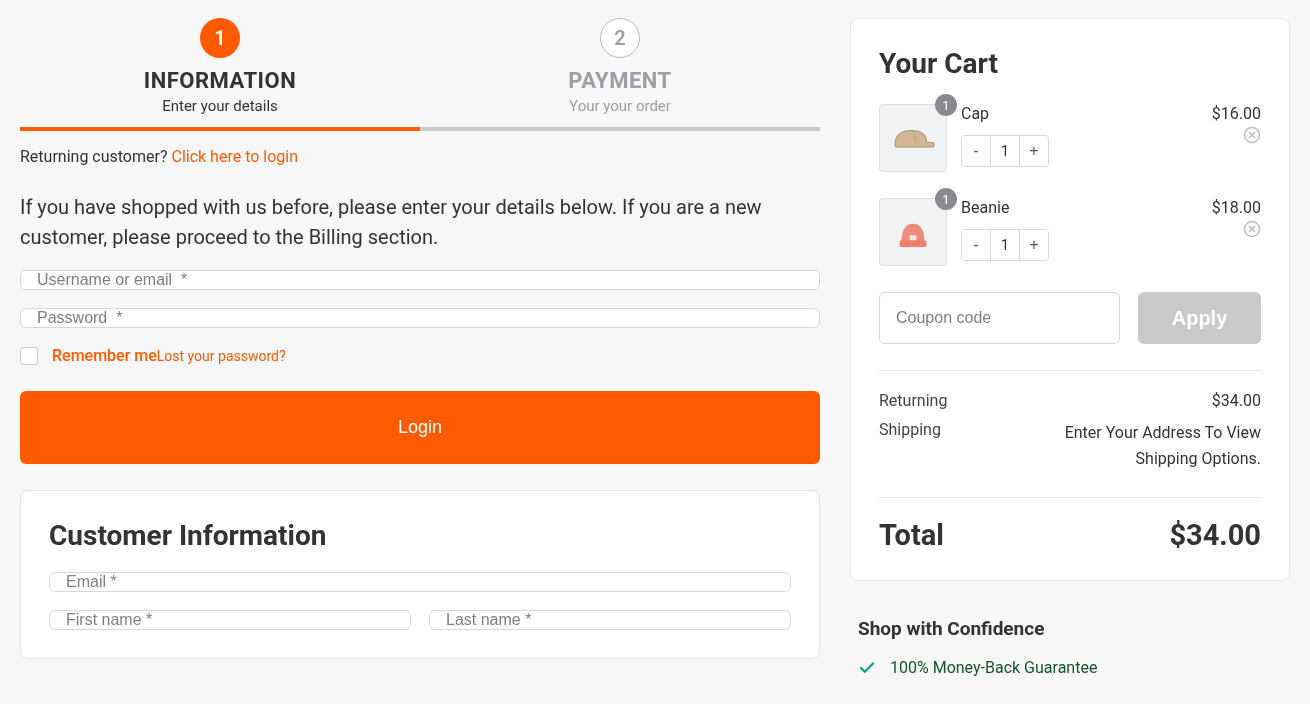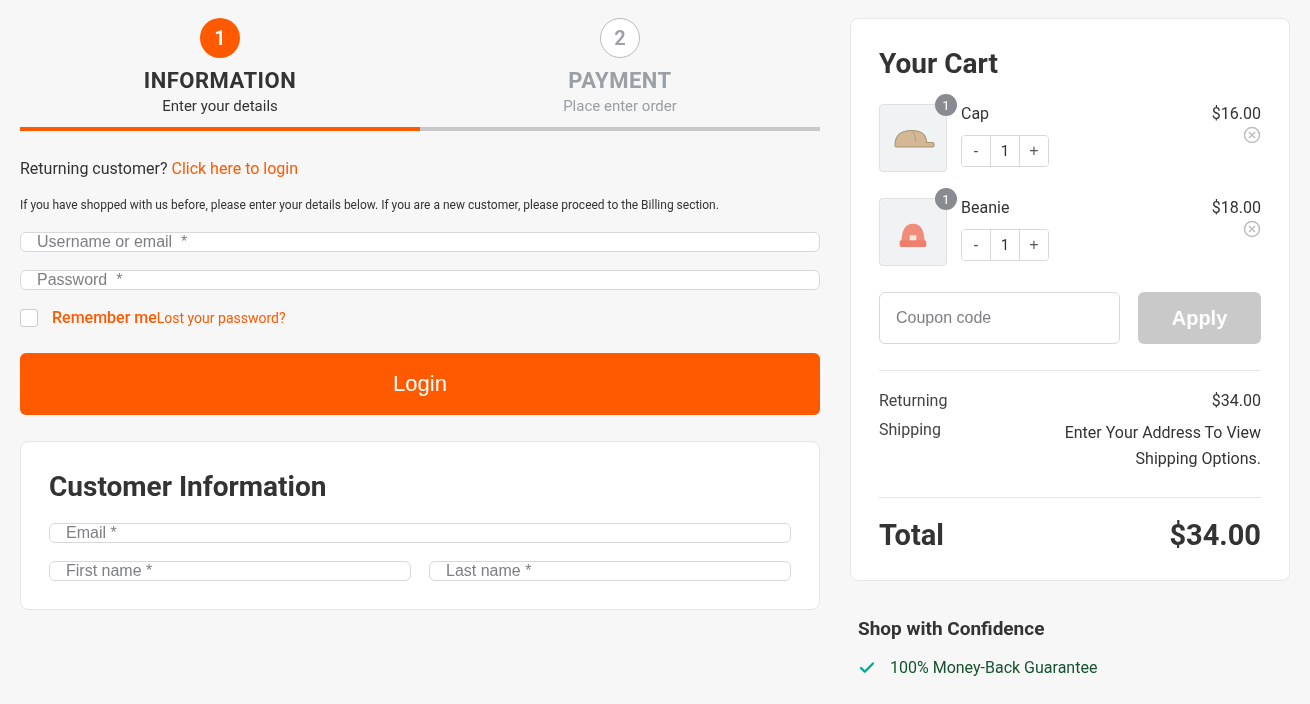--- a/index.html
+++ b/index.html
@@ -73,29 +73,29 @@
   height: 4px;
 }
 .progress .seg {
   flex: 1;
 }
 .progress .seg.active { background: #ff5a00; }
 .progress .seg.inactive { background: #c8c8c8; }
 
 
 .returning {
-  margin-top: 28px;
+  margin-top: 16px;
   font-size: 16px;
   color: #333;
 }
 .returning a { color: #ff5a00; text-decoration: none; }
 
 .login-info {
-  margin-top: 18px;
-  font-size: 12px;
+  margin-top: 26px;
+  font-size: 20px;
   line-height: 1.5;
   color: #333;
 }
 
 
 .form-input {
   width: 100%;
   border: 1px solid #d8d8d8;
   border-radius: 6px;
   padding: 0 16px;
@@ -134,22 +134,22 @@
   text-decoration: none;
   font-size: 14px;
 }
 
 .login-btn {
   width: 100%;
   background: #ff5a00;
   color: #fff;
   border: none;
   border-radius: 6px;
-  padding: 18px;
-  font-size: 22px;
+  padding: 26px;
+  font-size: 18px;
   font-weight: 500;
   margin-top: 26px;
   cursor: pointer;
 }
 
 
 .card {
   background: #fff;
   border: 1px solid #e5e5e5;
   border-radius: 8px;
@@ -345,21 +345,21 @@
 
     <div class="steps">
       <div class="step active">
         <div class="step-num">1</div>
         <div class="step-title">INFORMATION</div>
         <div class="step-sub">Enter your details</div>
       </div>
       <div class="step inactive">
         <div class="step-num">2</div>
         <div class="step-title">PAYMENT</div>
-        <div class="step-sub">Place enter order</div>
+        <div class="step-sub">Your your order</div>
       </div>
     </div>
 
     <div class="progress">
       <div class="seg active"></div>
       <div class="seg inactive"></div>
     </div>
 
     <div class="returning">
       <span>Returning customer? </span><a href="#">Click here to login</a>

